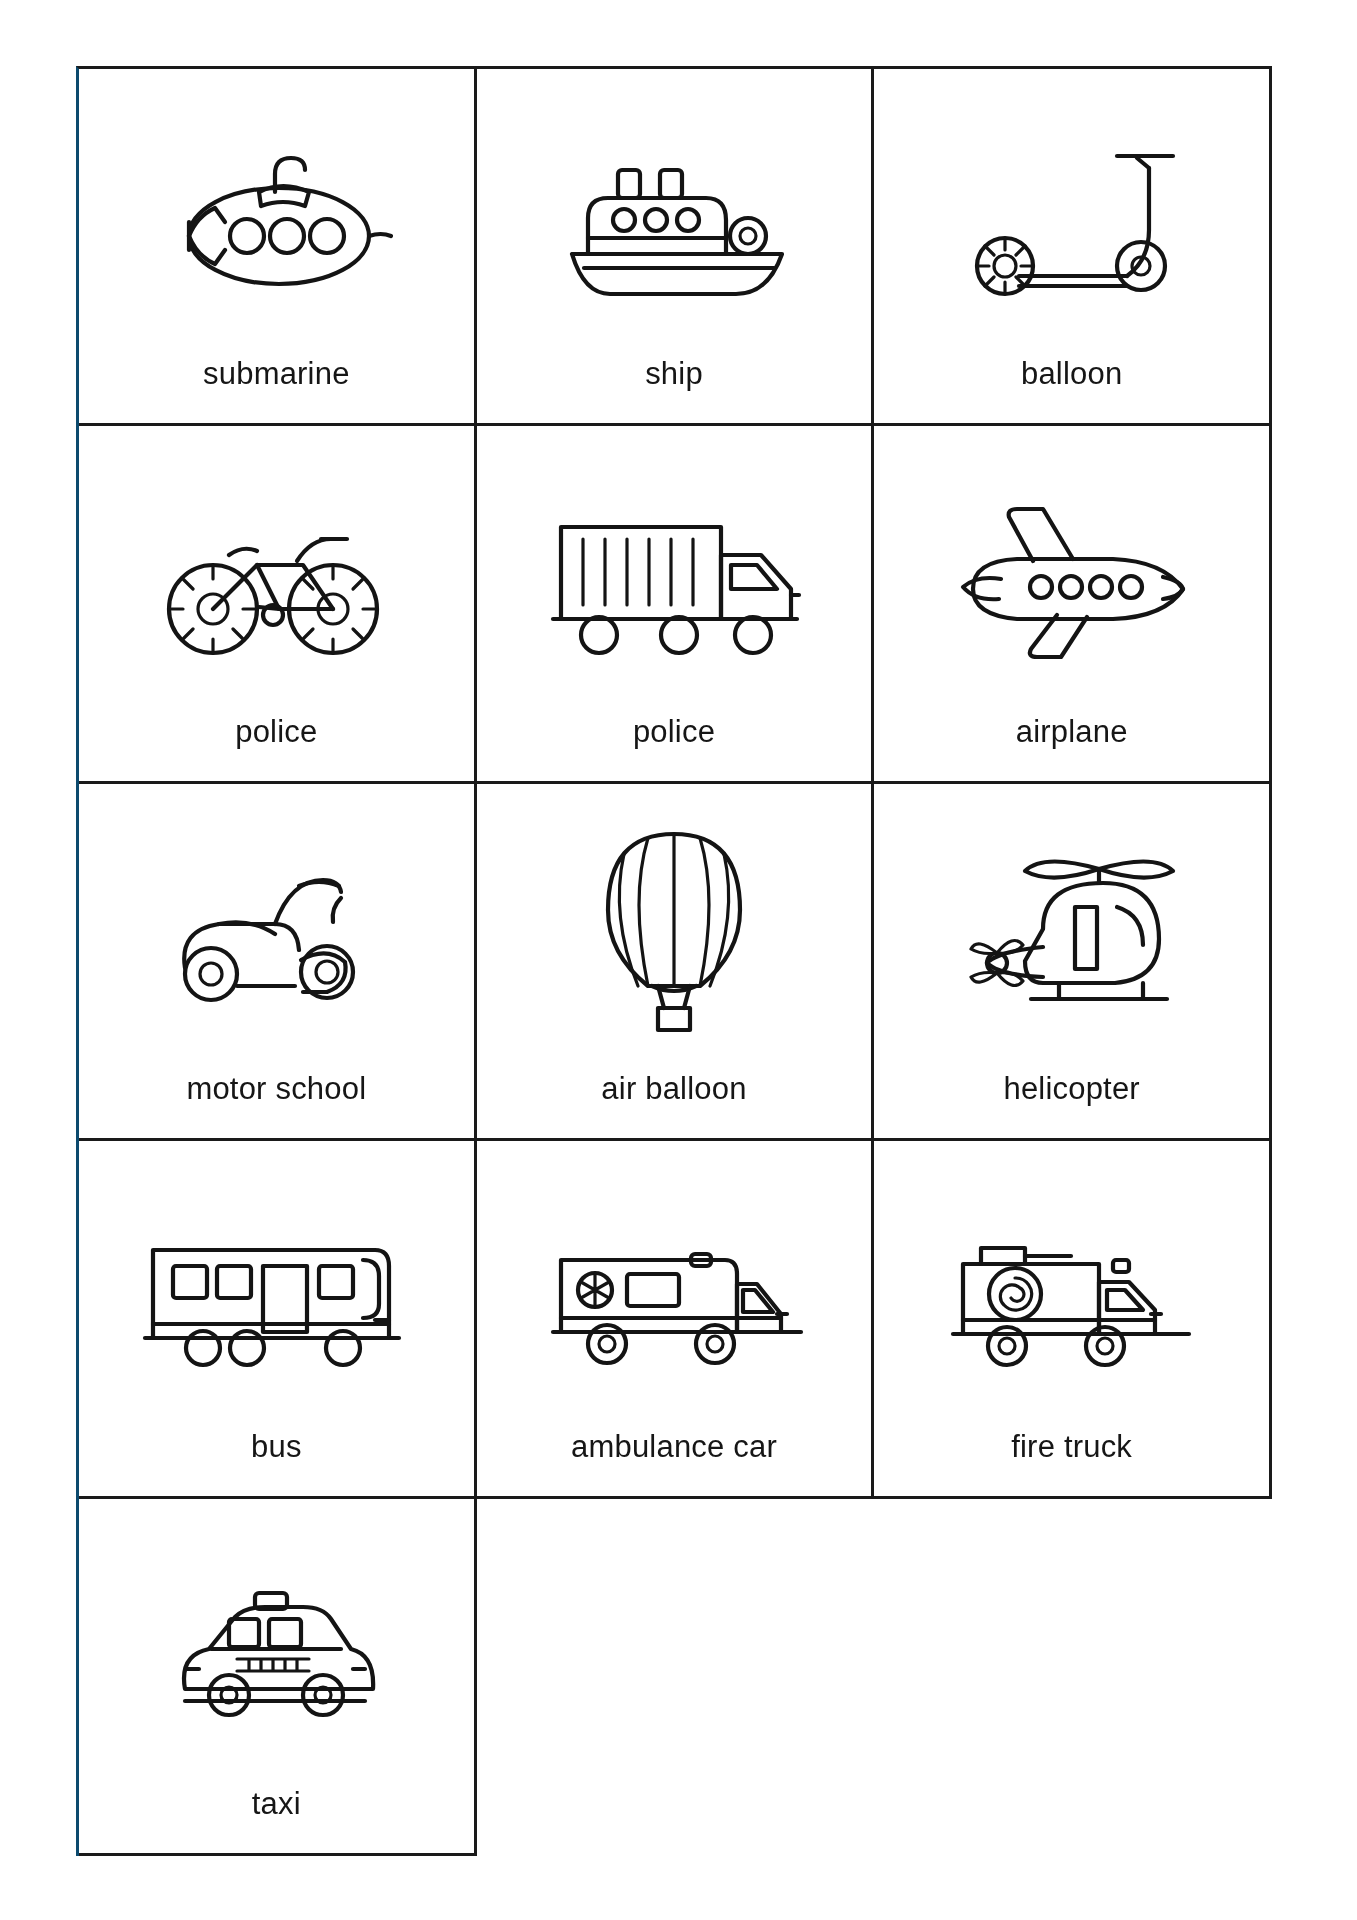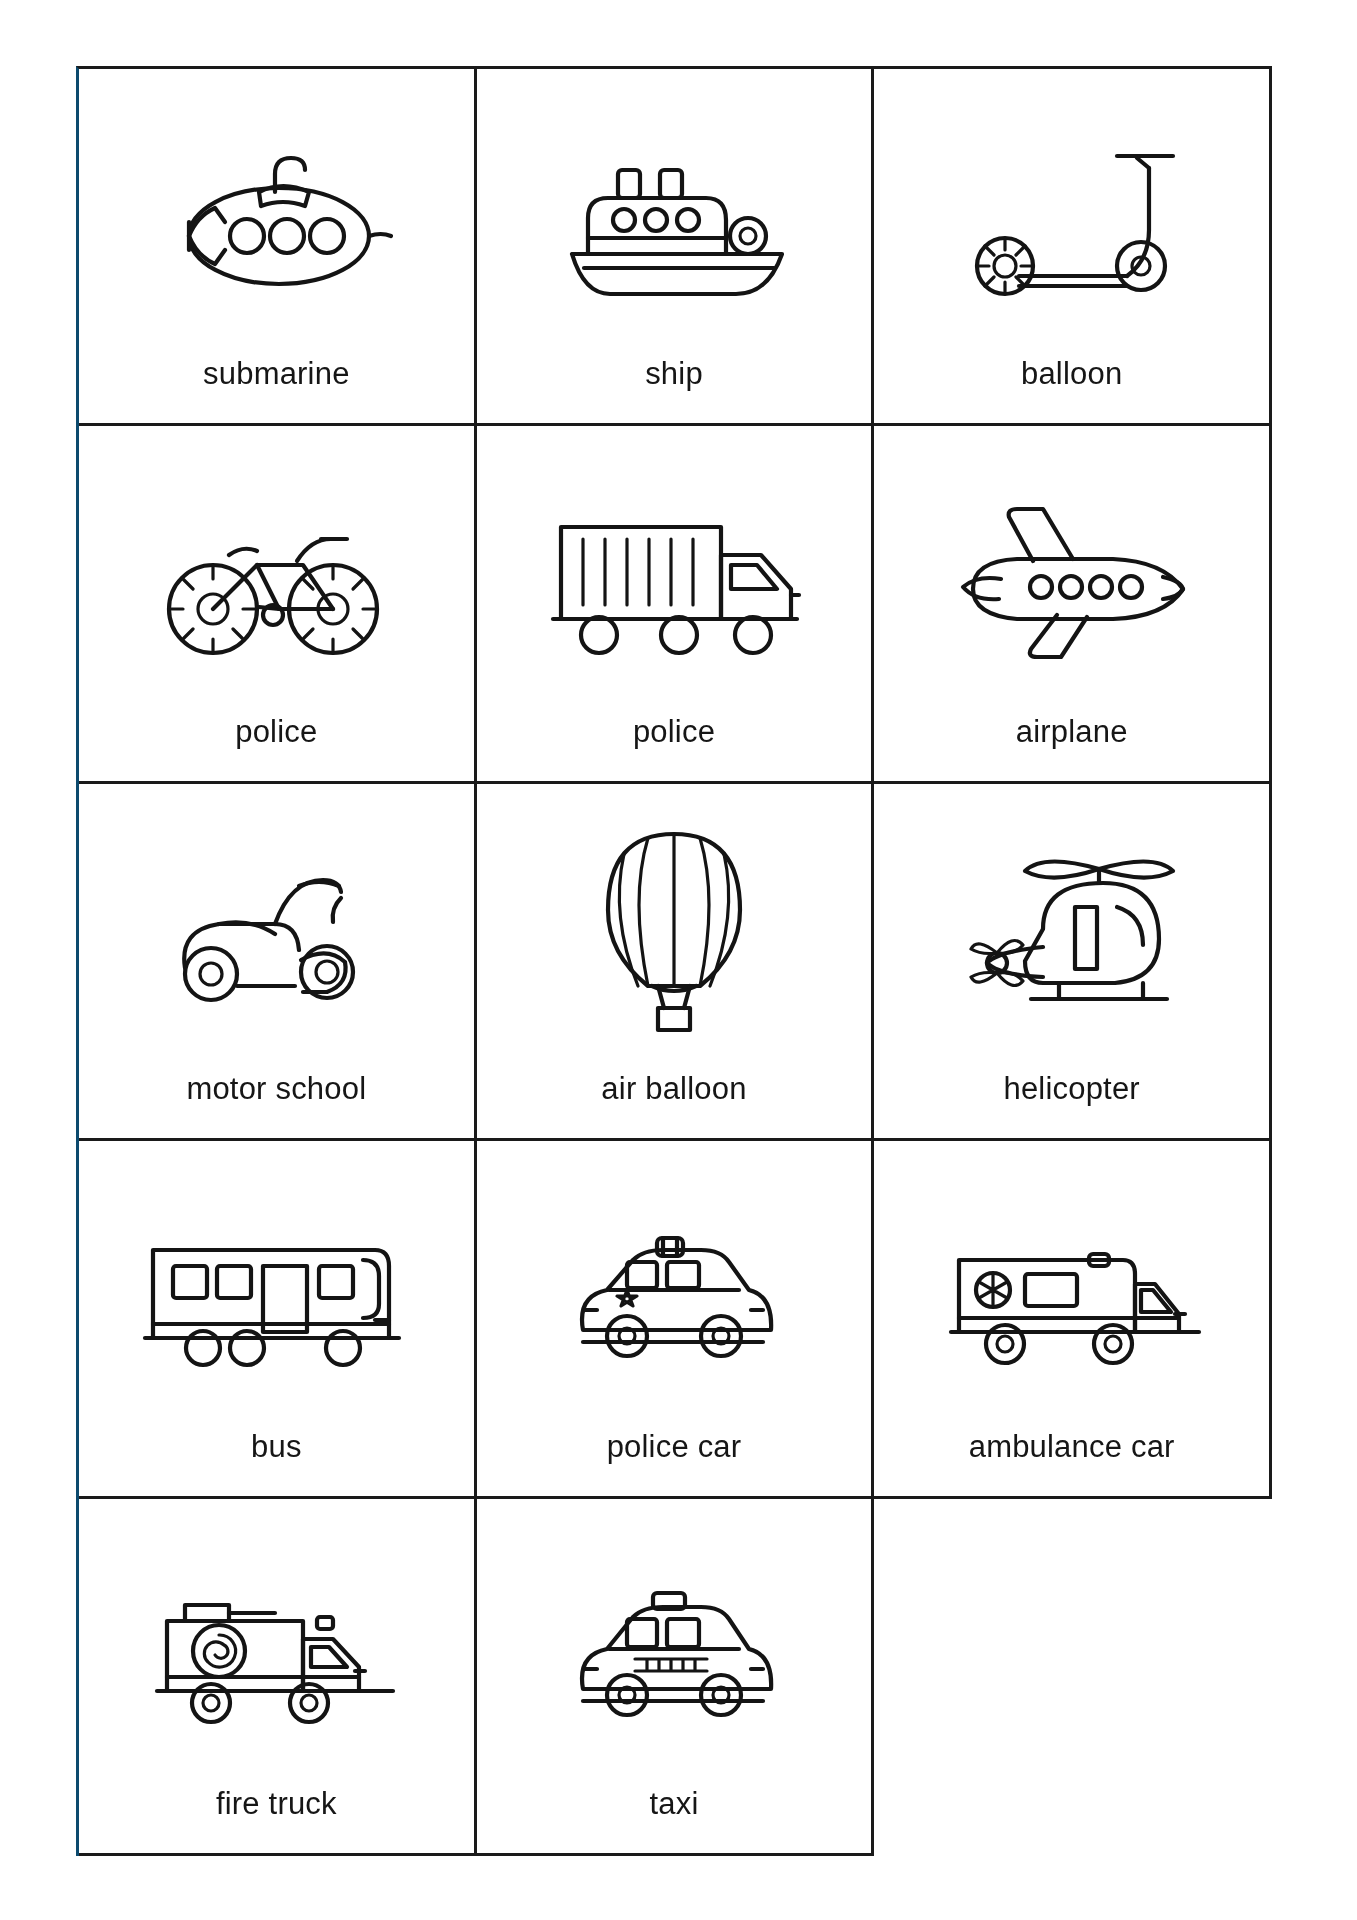--- a/index.html
+++ b/index.html
@@ -267,40 +267,20 @@
           <path class="ln" d="M14 140 h254"></path>
           <circle class="ln" cx="72" cy="150" r="17"></circle>
           <circle class="ln" cx="116" cy="150" r="17"></circle>
           <circle class="ln" cx="212" cy="150" r="17"></circle>
           <path class="ln" d="M244 122 h14"></path>
         </svg>
       </div>
       <div class="caption">bus</div>
     </div>
 
-    <div class="cell">
-      <div class="art">
-        <svg width="250" height="190" viewBox="0 0 250 190">
-          <path class="ln" d="M34 132 q-6 -34 24 -40 l26 -30 q10 -10 30 -10 h38 q20 0 28 12 l20 28 q24 6 22 40 z"></path>
-          <path class="ln" d="M60 92 h130"></path>
-          <rect class="ln" x="78" y="64" width="30" height="26" rx="3"></rect>
-          <rect class="ln" x="118" y="64" width="32" height="26" rx="3"></rect>
-          <rect class="ln" x="108" y="40" width="26" height="18" rx="5"></rect>
-          <path class="ln" d="M114 40 v18 M128 40 v18"></path>
-          <path class="ln" d="M48 112 h-12 M202 112 h12"></path>
-          <circle class="ln" cx="78" cy="138" r="20"></circle>
-          <circle class="ln-thin" cx="78" cy="138" r="8"></circle>
-          <circle class="ln" cx="172" cy="138" r="20"></circle>
-          <circle class="ln-thin" cx="172" cy="138" r="8"></circle>
-          <path class="ln-thin" d="M72 108 l6 -16 l6 16 l-16 -10 h20 z"></path>
-          <path class="ln" d="M34 144 h180"></path>
-        </svg>
-      </div>
-      <div class="caption">police car</div>
-    </div>
 
     <div class="cell">
       <div class="art">
         <svg width="270" height="190" viewBox="0 0 270 190">
           <path class="ln" d="M22 62 h164 q12 0 12 14 v58 H22 z"></path>
           <path class="ln" d="M198 86 h20 l24 30 v18 h-44 z"></path>
           <path class="ln" d="M204 92 h12 l18 22 h-30 z"></path>
           <path class="ln" d="M22 120 h220"></path>
           <path class="ln" d="M14 134 h248"></path>
           <circle class="ln" cx="68" cy="146" r="19"></circle>

